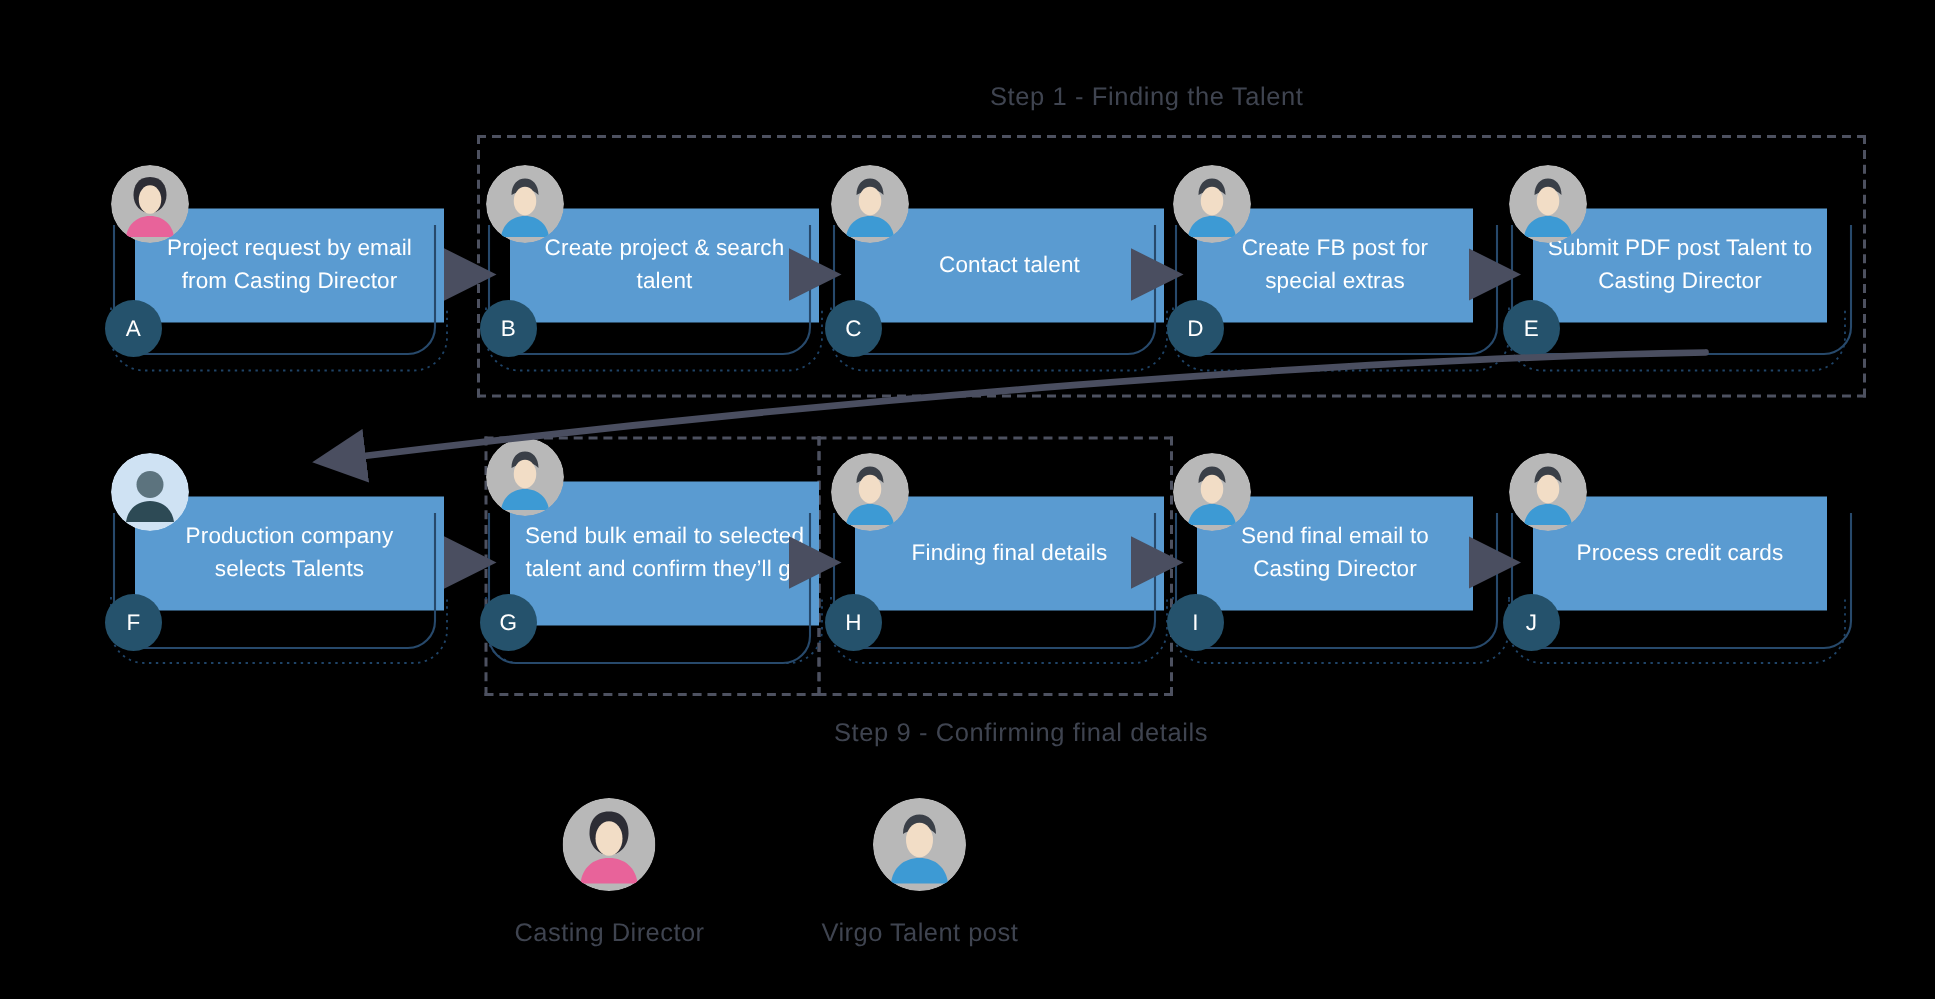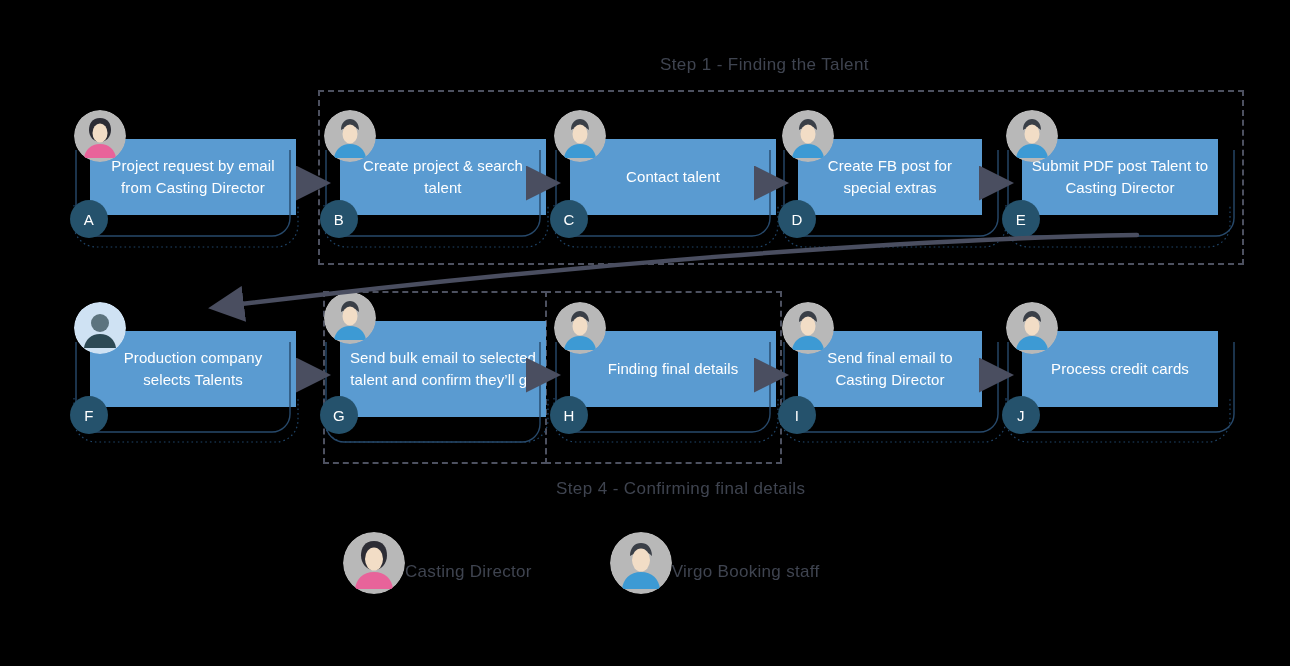--- a/index.html
+++ b/index.html
@@ -104,21 +104,21 @@
   }
 
   
   .legend {
     position: absolute;
     display: flex;
     align-items: flex-start;
   }
   .legend-item {
     display: flex;
-    flex-direction: row;
+    flex-direction: column;
     align-items: center;
     text-align: center;
   }
   .legend-item .legend-name {
     margin-top: 18px;
     color: #3f4450;
     font-size: 17px;
     white-space: nowrap;
     letter-spacing: .3px;
   }
@@ -138,21 +138,21 @@
 </head>
 <body>
 
 <div id="stage">
 
   <div class="group-box" id="group-step1" style="left:318px; top:90px; width:926px; height:175px;"></div>
   <div class="group-box" id="group-step2" style="left:323px; top:291px; width:224px; height:173px;"></div>
   <div class="group-box" id="group-step3" style="left:545px; top:291px; width:237px; height:173px;"></div>
 
   <div class="group-label" style="left:660px; top:55px;">Step 1 - Finding the Talent</div>
-  <div class="group-label" style="left:556px; top:479px;">Step 4 - Confirming final details</div>
+  <div class="group-label" style="left:556px; top:479px;">Step 9 - Confirming final details</div>
 
   <svg class="svg-layer svg-under" viewBox="0 0 1290 666">
 
     <g fill="none" stroke="#1f4468" stroke-width="1.2" stroke-dasharray="1.6 3">
       <path d="M74,205 v20 a22,22 0 0 0 22,22 h180 a22,22 0 0 0 22,-22 v-20"></path>
       <path d="M324,205 v20 a22,22 0 0 0 22,22 h180 a22,22 0 0 0 22,-22 v-20"></path>
       <path d="M554,205 v20 a22,22 0 0 0 22,22 h180 a22,22 0 0 0 22,-22 v-20"></path>
       <path d="M782,205 v20 a22,22 0 0 0 22,22 h180 a22,22 0 0 0 22,-22 v-20"></path>
       <path d="M1006,205 v20 a22,22 0 0 0 22,22 h180 a22,22 0 0 0 22,-22 v-20"></path>
     </g>
@@ -351,19 +351,19 @@
 
     <div class="legend-item">
       <div class="avatar legend-av">
         <svg viewBox="0 0 62 62" width="62" height="62">
           <circle cx="31" cy="31" r="31" fill="#b8b8b8"></circle>
           <path d="M20 24 c0-8.5 5-13 11-13 s11 4.5 11 13 c-3.5-3.5-7-5-11-3.5 -4 1.5-7.5 1-11 3.5z" fill="#3a3f47"></path>
           <ellipse cx="31" cy="28" rx="9" ry="11.5" fill="#f2ddc6"></ellipse>
           <path d="M31 40 c-11 0-18 7-19 17 h38 c-1-10-8-17-19-17z" fill="#3d9ad4"></path>
         </svg>
       </div>
-      <div class="legend-name">Virgo Booking staff</div>
+      <div class="legend-name">Virgo Talent post</div>
     </div>
 
 
   </div>
 
 </div>
 
 </body></html>

